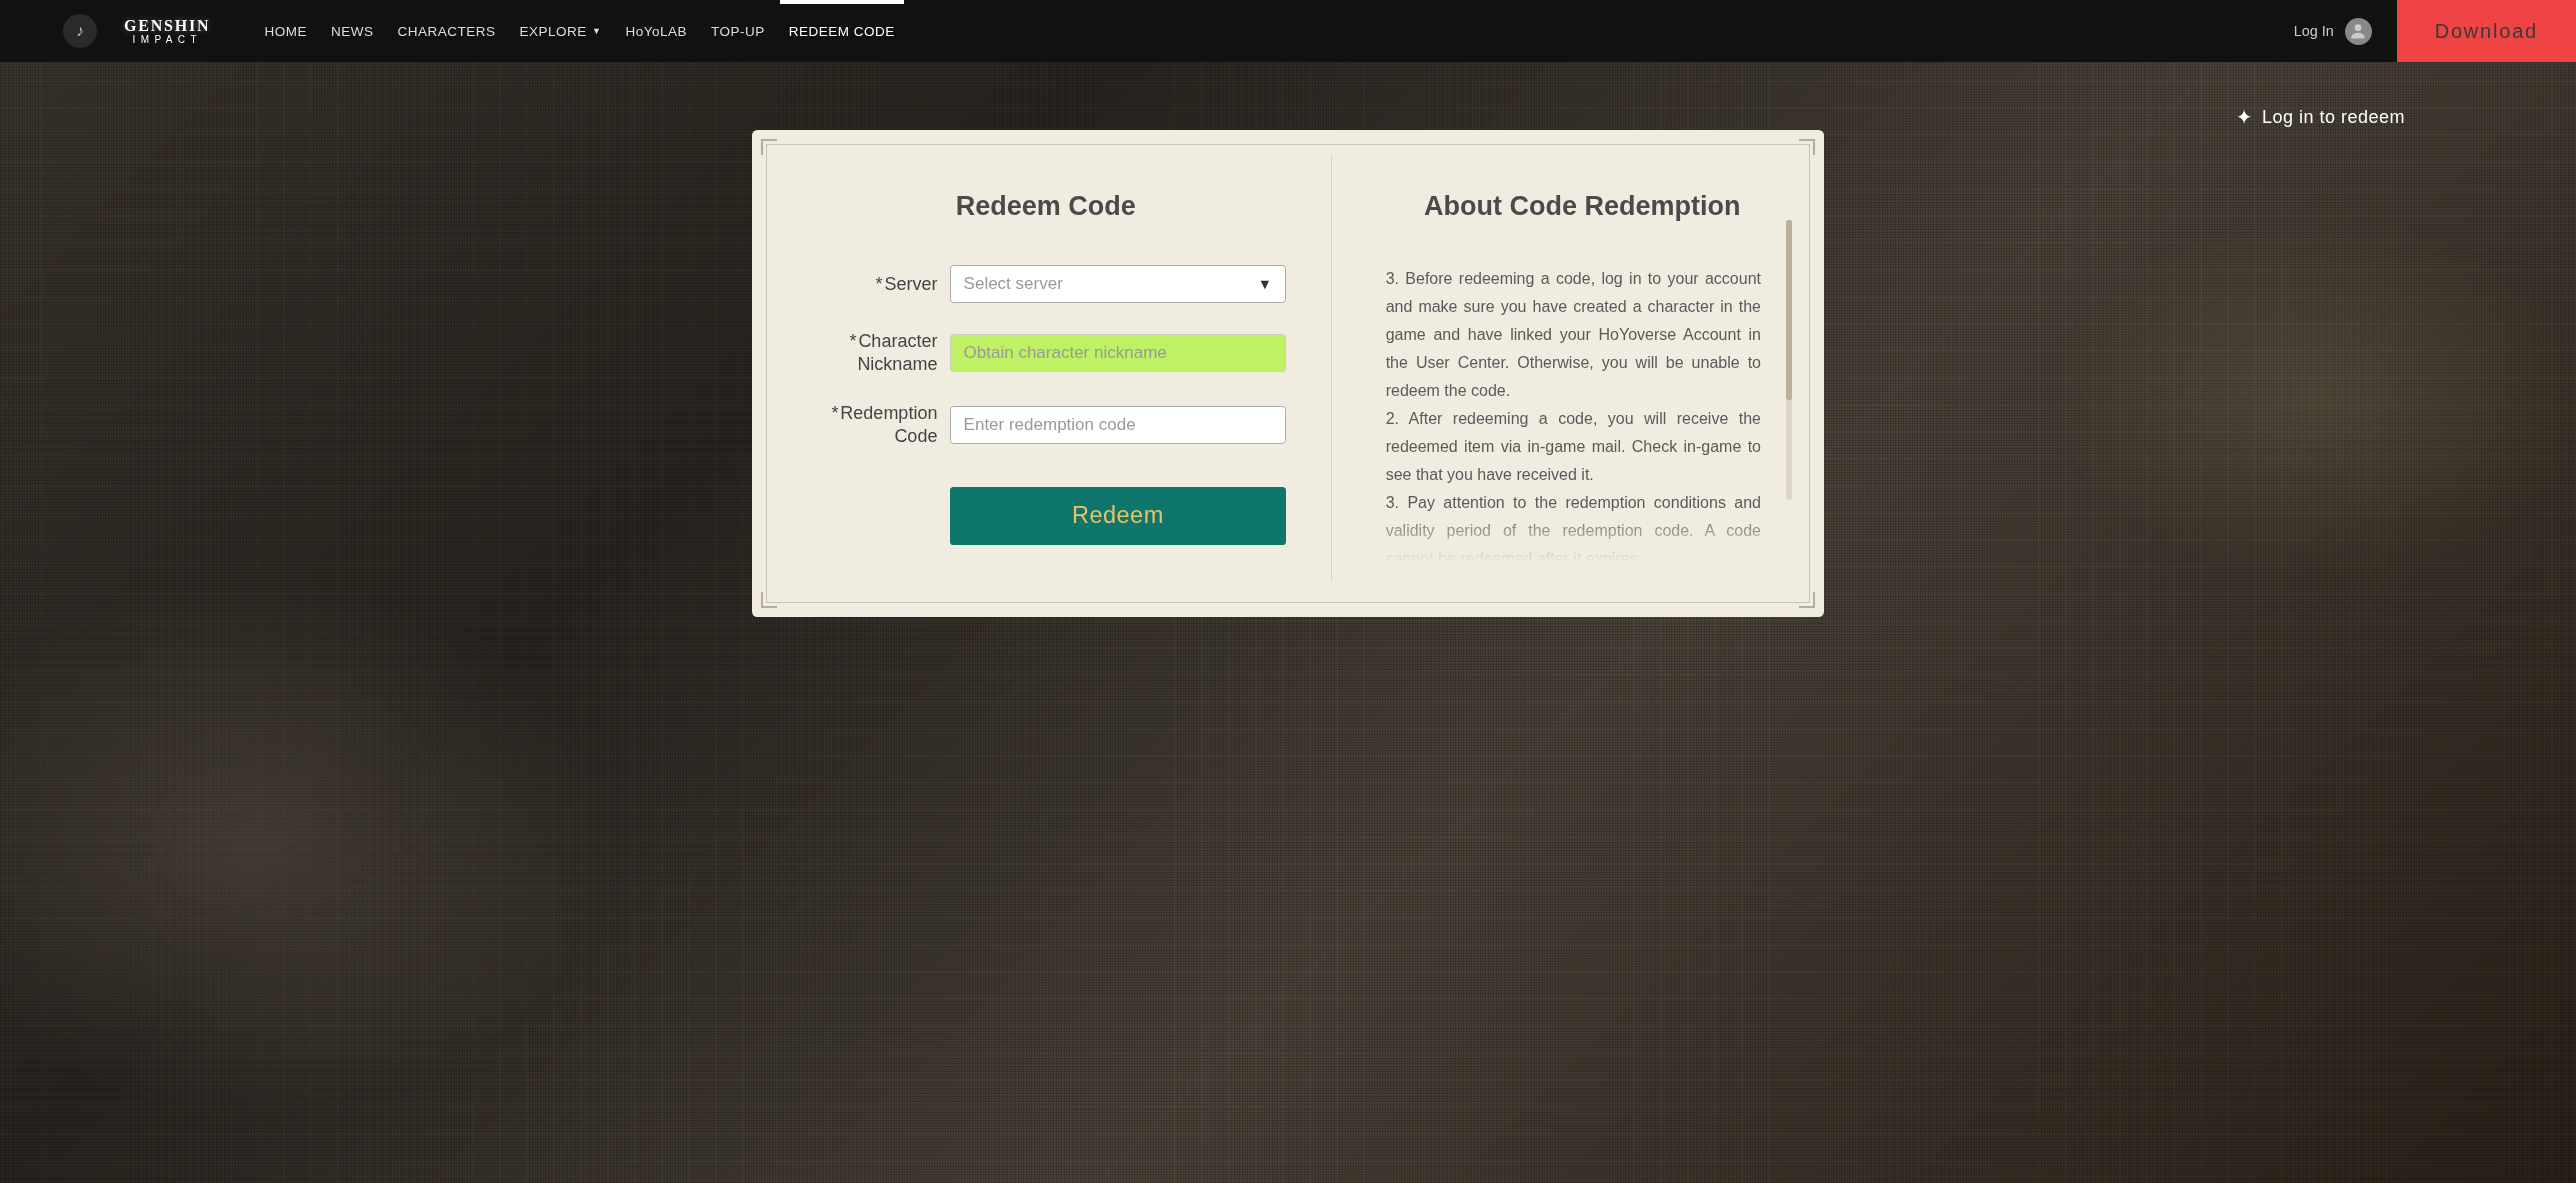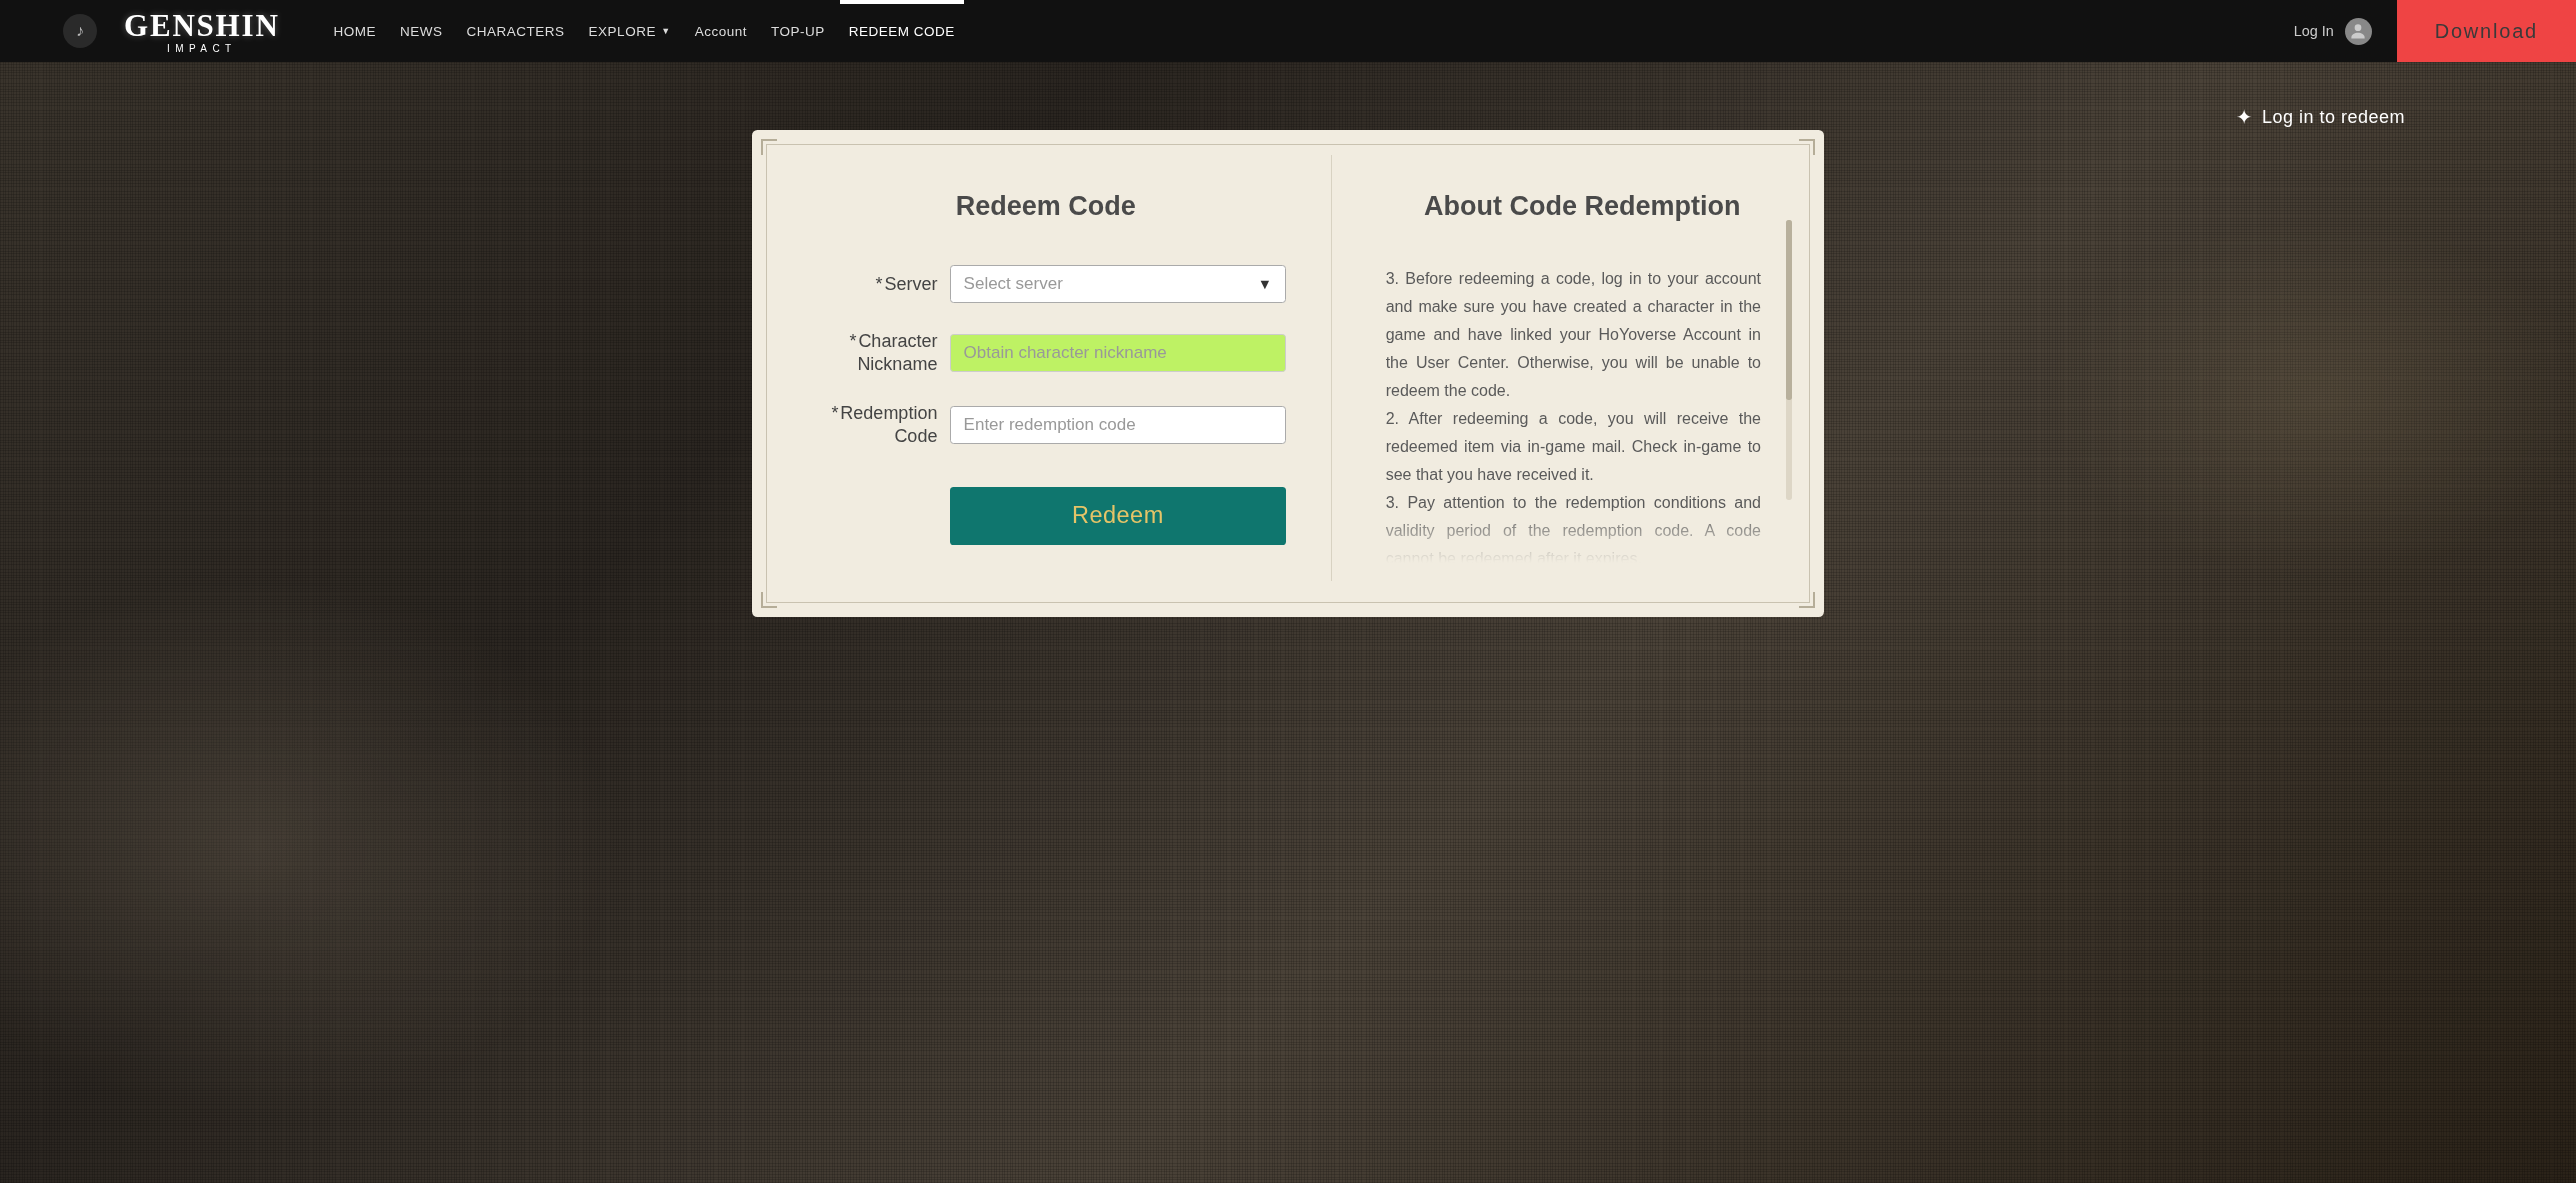--- a/index.html
+++ b/index.html
@@ -28,21 +28,21 @@
   font-size: 16px;
 }
 .logo {
   margin-left: 27px;
   color: #fff;
   display: flex;
   flex-direction: column;
   align-items: center;
 }
 .logo-main {
-  font-size: 31px;
+  font-size: 16px;
   font-weight: 900;
   letter-spacing: 1.8px;
   font-family: Georgia, serif;
   text-shadow: 0 0 7.2px rgba(255,255,255,0.3);
 }
 .logo-sub {
   font-size: 10px;
   letter-spacing: 5.4px;
   margin-top: -1.8px;
 }
@@ -279,21 +279,21 @@
     <div class="logo-sub">IMPACT</div>
   </div>
   <div class="nav">
     <div class="nav-item">HOME</div>
     <div class="nav-item">NEWS</div>
     <div class="nav-item">CHARACTERS</div>
     <div class="nav-item">
       <span>EXPLORE</span>
       <span class="nav-caret">▼</span>
     </div>
-    <div class="nav-item">Account</div>
+    <div class="nav-item">HoYoLAB</div>
     <div class="nav-item">TOP-UP</div>
     <div class="nav-item active">REDEEM CODE</div>
   </div>
   <div class="header-right">
     <div class="login-text">Log In</div>
     <div class="avatar">
       <svg viewBox="0 0 24 24" fill="#ccc">
           <circle cx="12" cy="8" r="4"></circle>
           <path d="M4 20c0-4 4-6 8-6s8 2 8 6v1H4z"></path>
         </svg>

